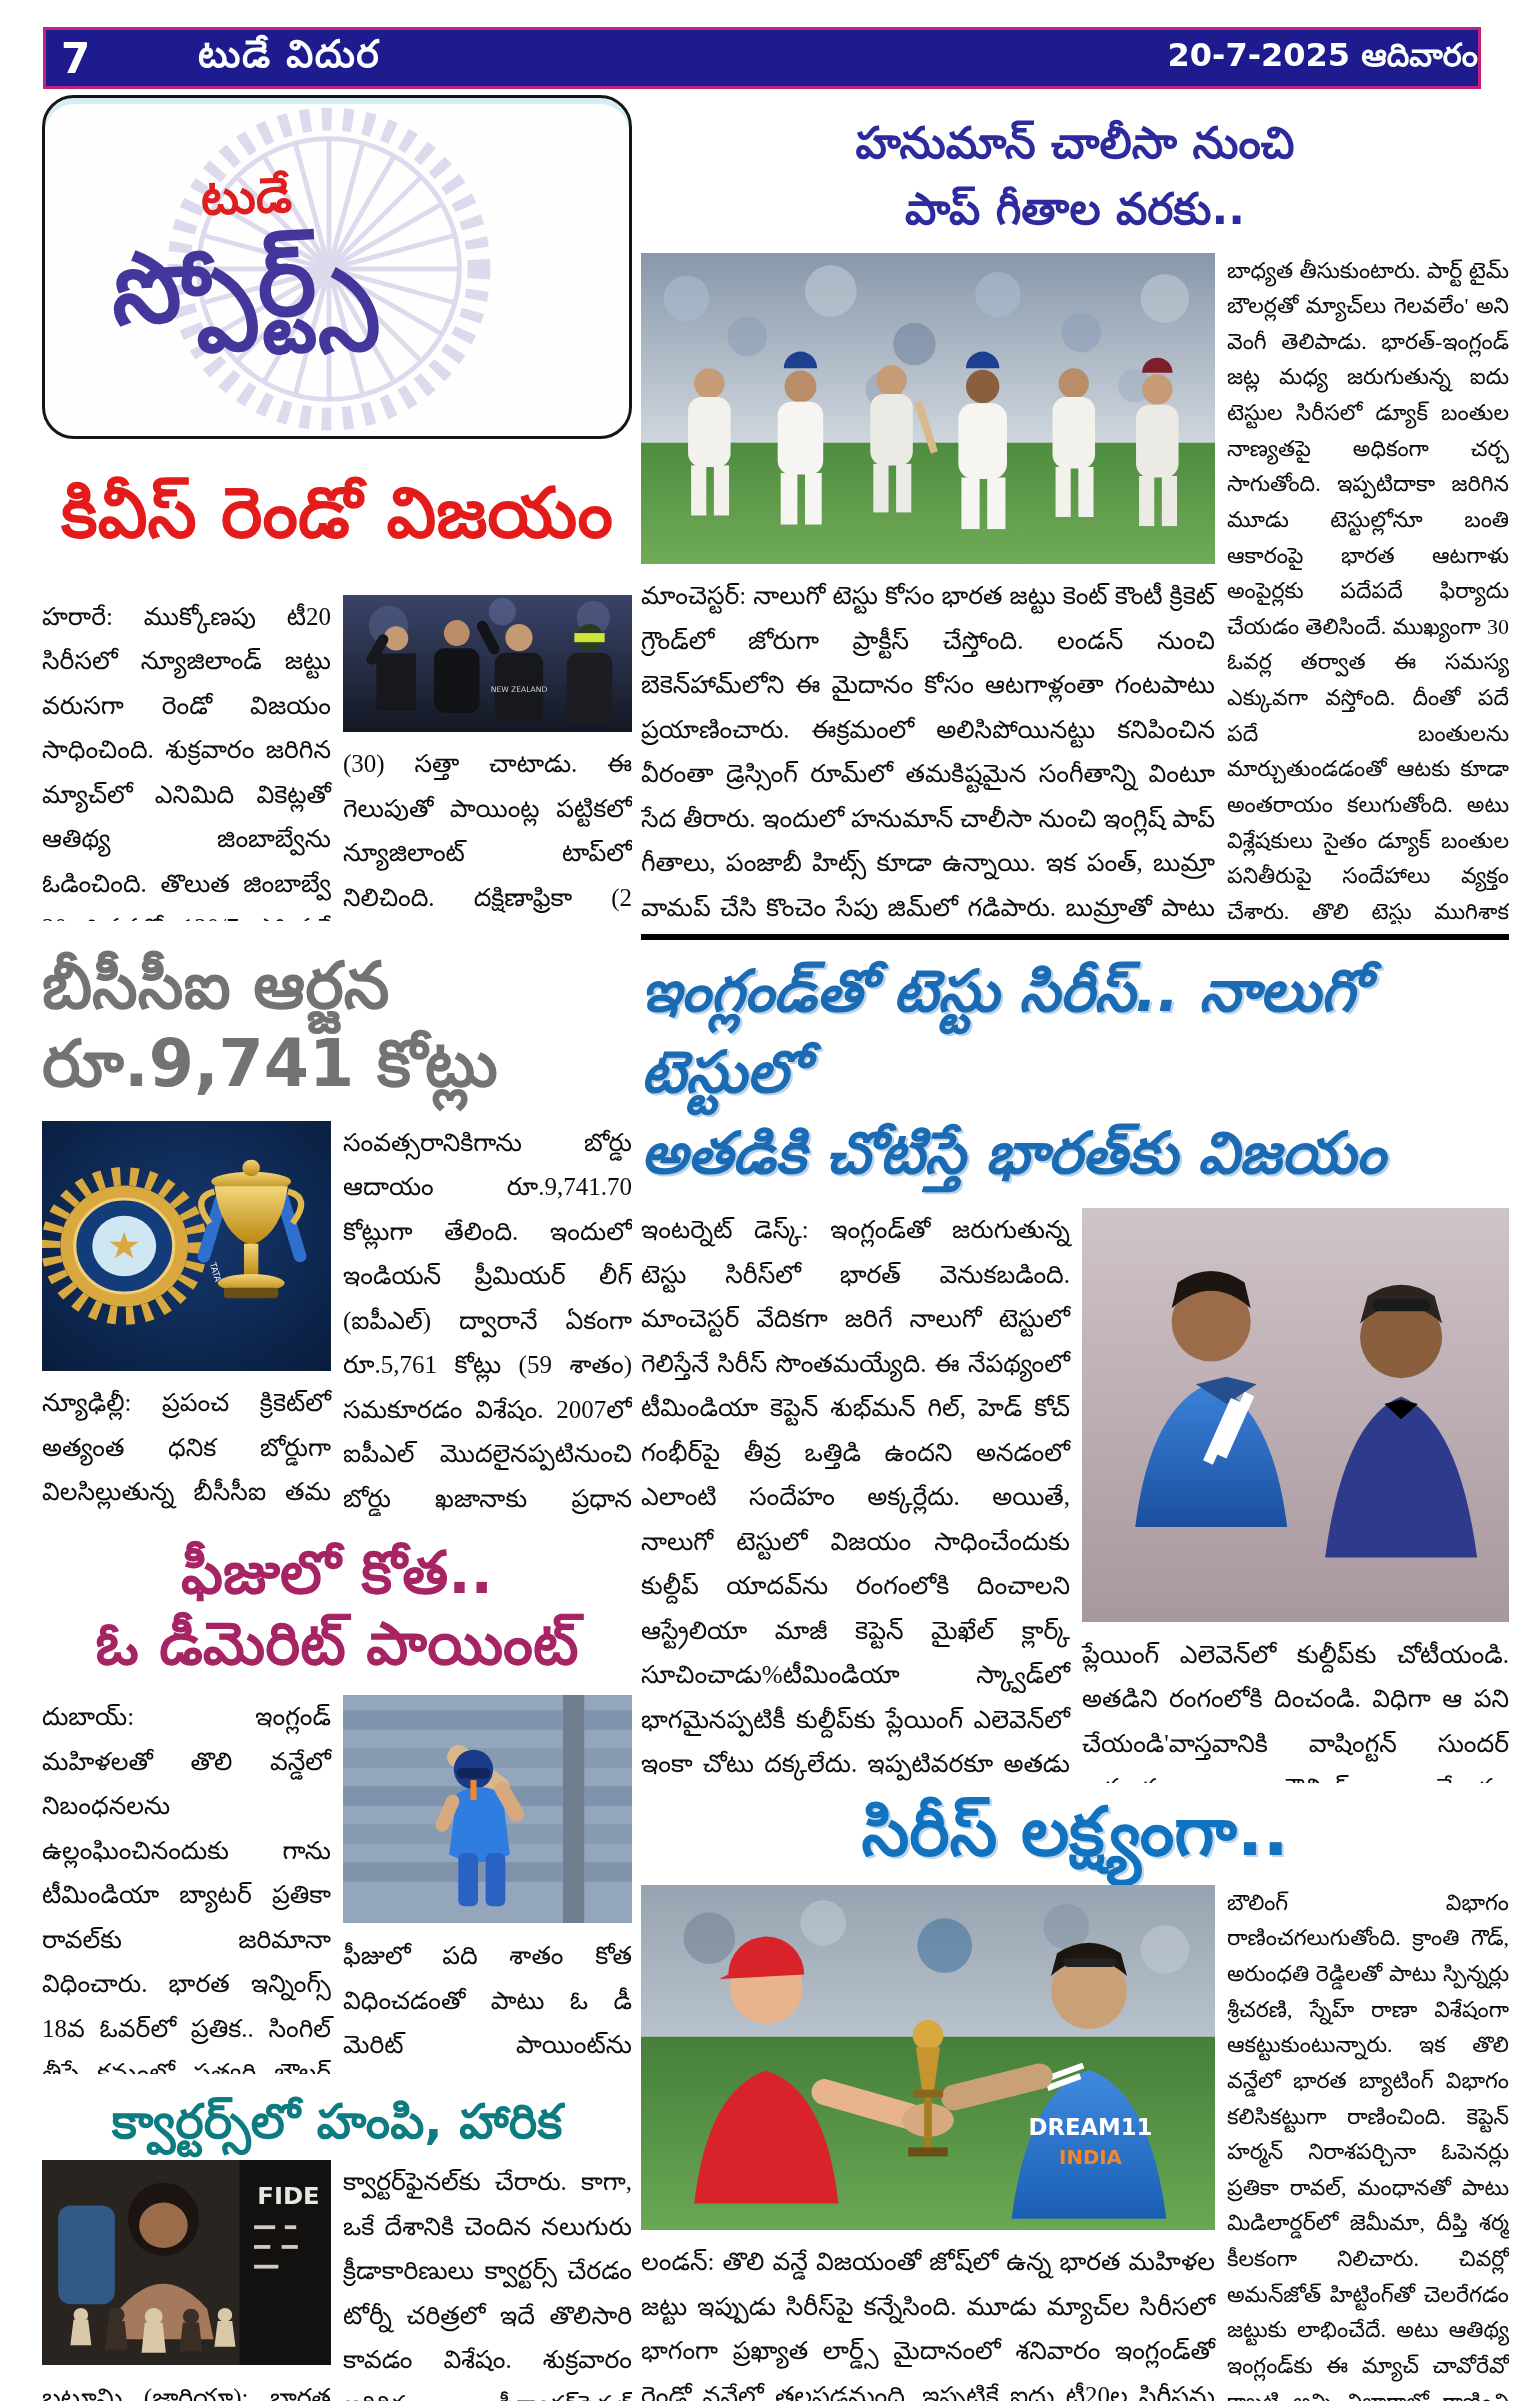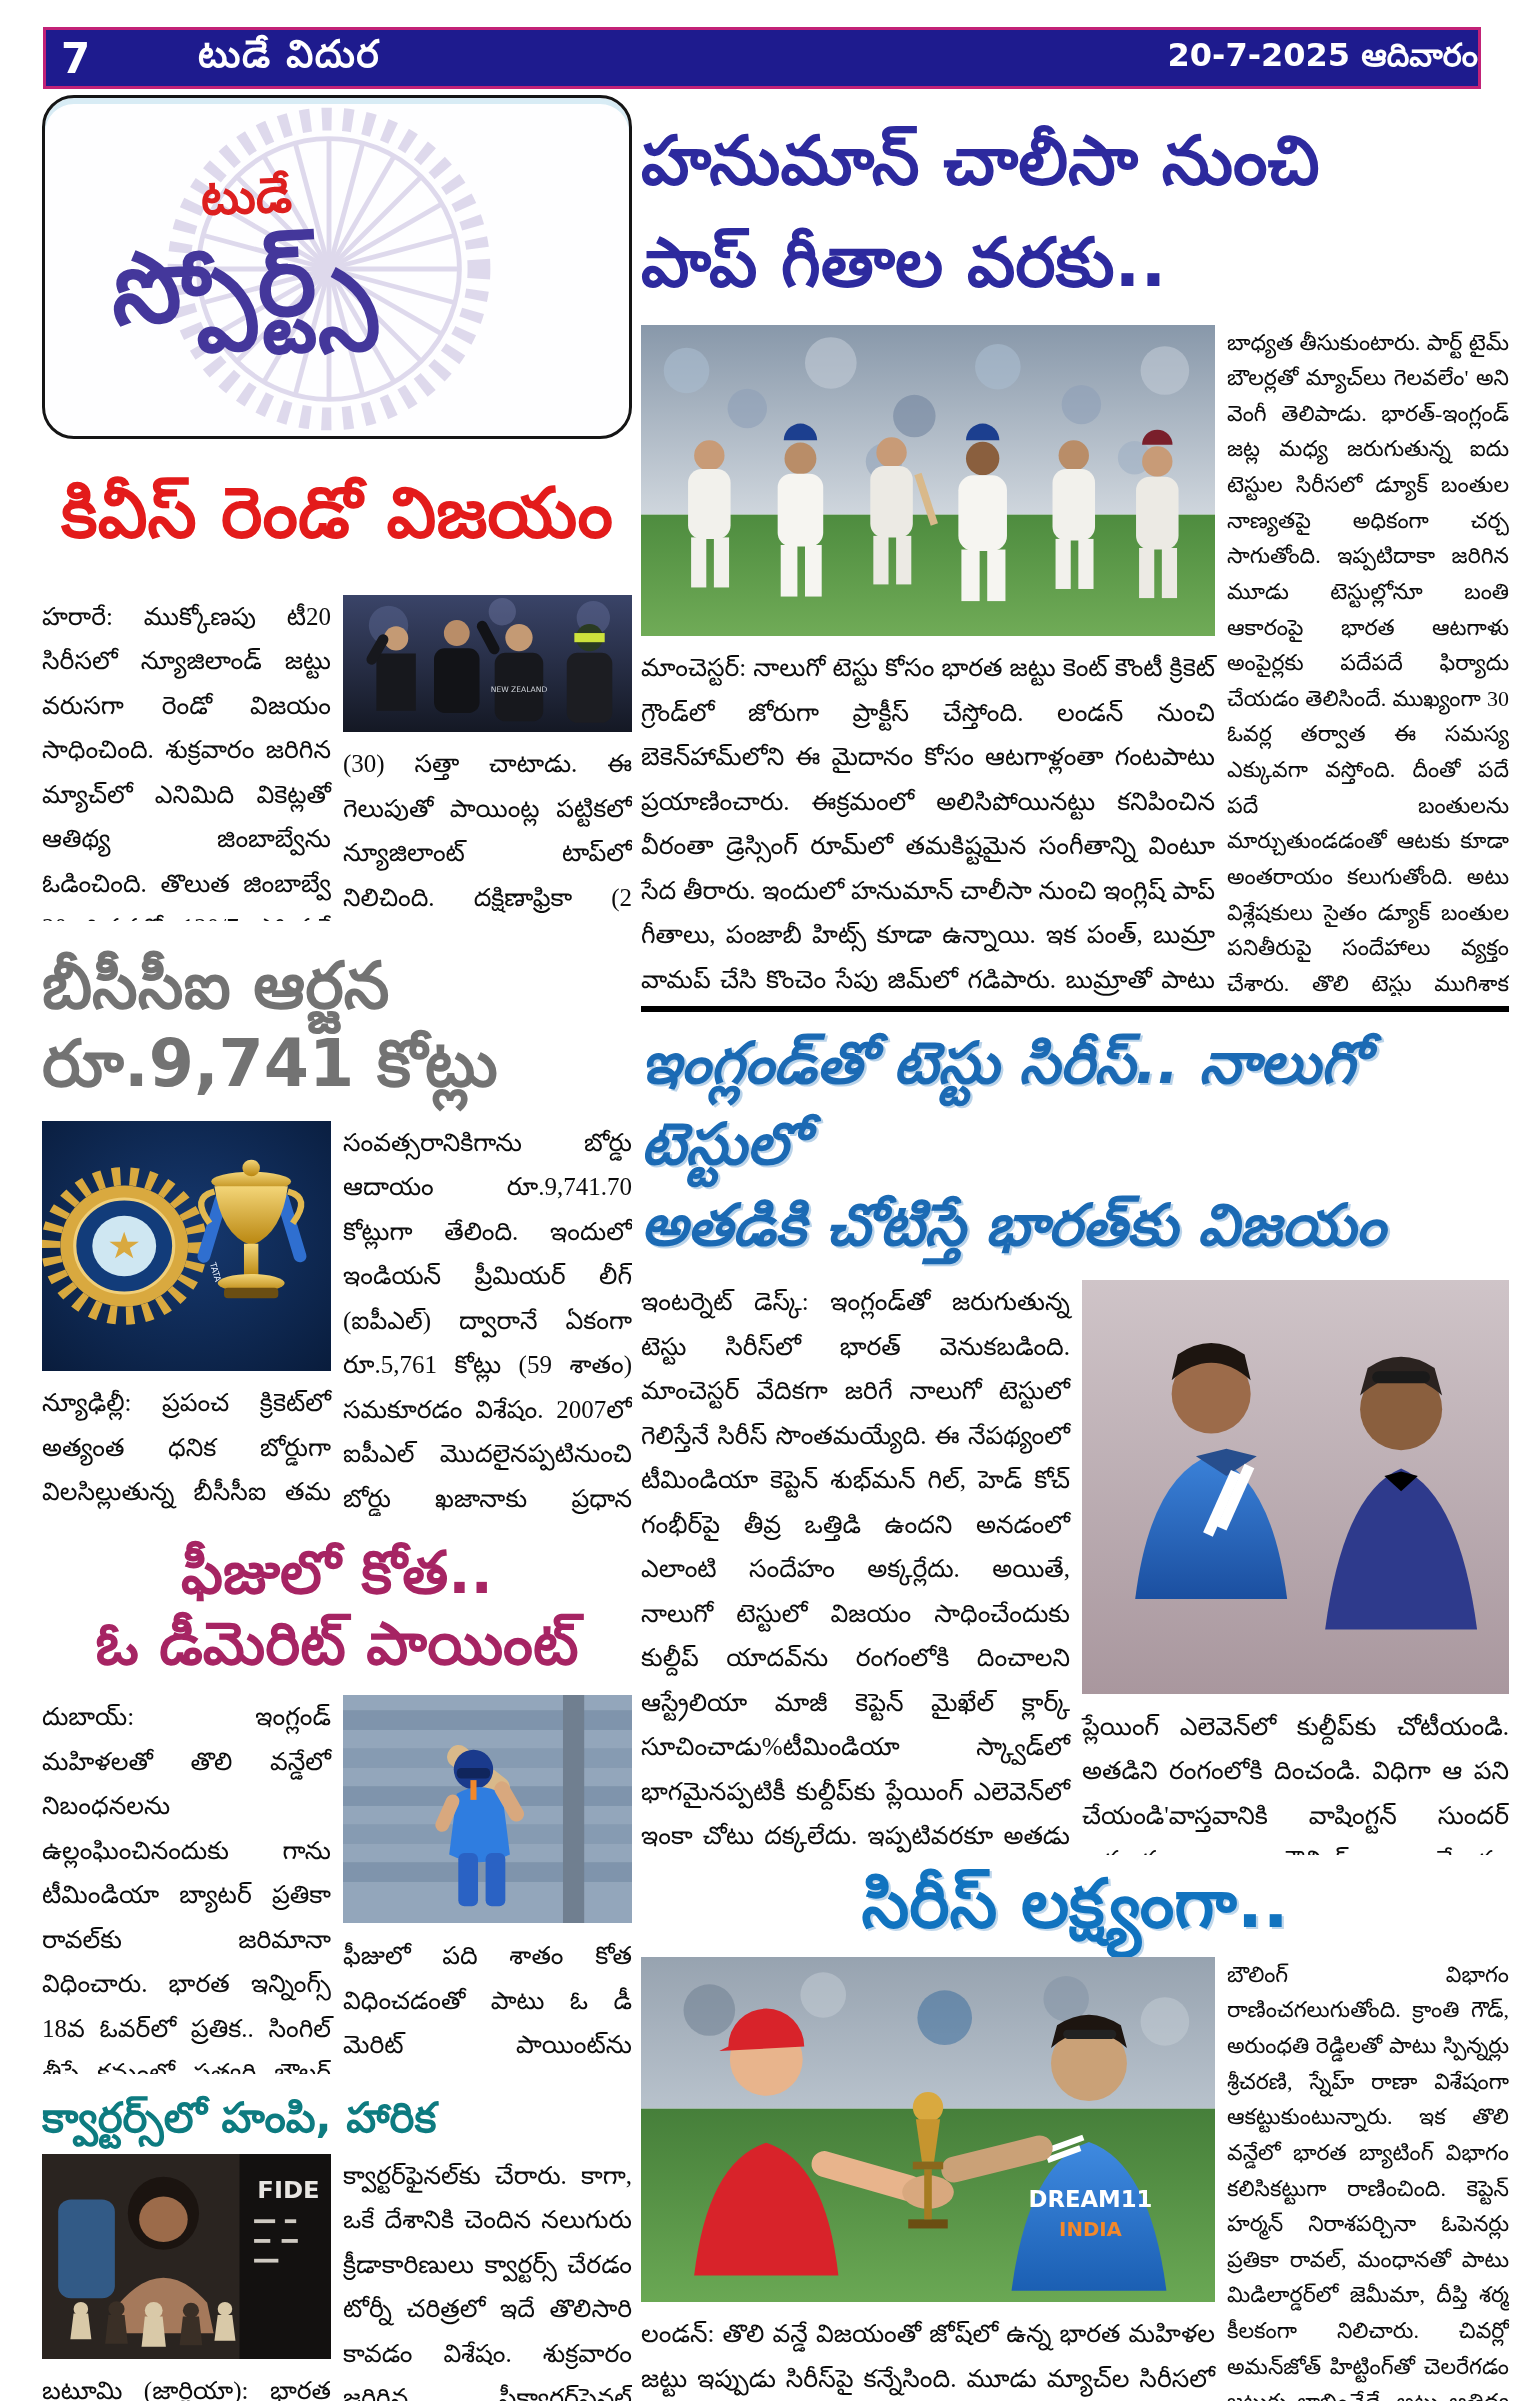--- a/index.html
+++ b/index.html
@@ -22,24 +22,24 @@
   .logo-top{position:absolute;left:156px;top:70px;font-size:49px;font-weight:800;color:#dd1f1f;
             font-family:"DejaVu Sans",sans-serif;transform:rotate(-2deg);}
   .logo-bottom{position:absolute;left:67px;top:127px;font-size:99px;font-weight:800;color:#44379b;
             font-family:"DejaVu Sans",sans-serif;letter-spacing:3px;transform:rotate(-3deg);}
   .h-red{font-size:70px;color:#e31b1b;font-weight:800;text-align:center;line-height:1.05;
          margin:38px 0 44px;font-family:"DejaVu Sans",sans-serif;}
   .h-purple{font-size:65px;color:#737373;font-weight:800;text-align:left;line-height:1.2;
          margin:26px 0 18px;font-family:"DejaVu Sans",sans-serif;}
   .h-maroon{font-size:59px;color:#a62463;font-weight:800;text-align:center;line-height:1.22;
          margin:21px 0 15px;font-family:"DejaVu Sans",sans-serif;}
-  .h-teal{font-size:42px;color:#0d7b80;font-weight:800;line-height:1.1;
+  .h-teal{font-size:48px;color:#0d7b80;font-weight:800;text-align:center;line-height:1.1;
          margin:21px 0 12px;font-family:"DejaVu Sans",sans-serif;}
   
-  .h-indigo{font-size:68px;color:#2d2a9e;font-weight:800;text-align:left;line-height:1.5;
+  .h-indigo{font-size:44px;color:#2d2a9e;font-weight:800;text-align:center;line-height:1.5;
          margin:15px 0 10.6px;font-family:"DejaVu Sans",sans-serif;}
   .h-blue{font-size:58px;color:#1b6ab4;font-weight:800;text-align:left;line-height:1.4;
          margin:10.6px 0 13.7px;font-family:"DejaVu Sans",sans-serif;text-shadow:2.3px 2.3px 0 rgba(130,175,215,.55);font-style:italic;}
   .h-blue2{font-size:68px;color:#1173bf;font-weight:800;text-align:center;line-height:1.1;
          margin:12px 0 15px;font-family:"DejaVu Sans",sans-serif;text-shadow:2.3px 2.3px 0 rgba(130,175,215,.5);}
   
   .t{font-size:25px;line-height:1.78;text-align:justify;}
   .ts{font-size:22px;line-height:1.62;text-align:justify;}
   .art{display:flex;gap:12px;overflow:hidden;}
   .art .c{flex:1;min-width:0;}

